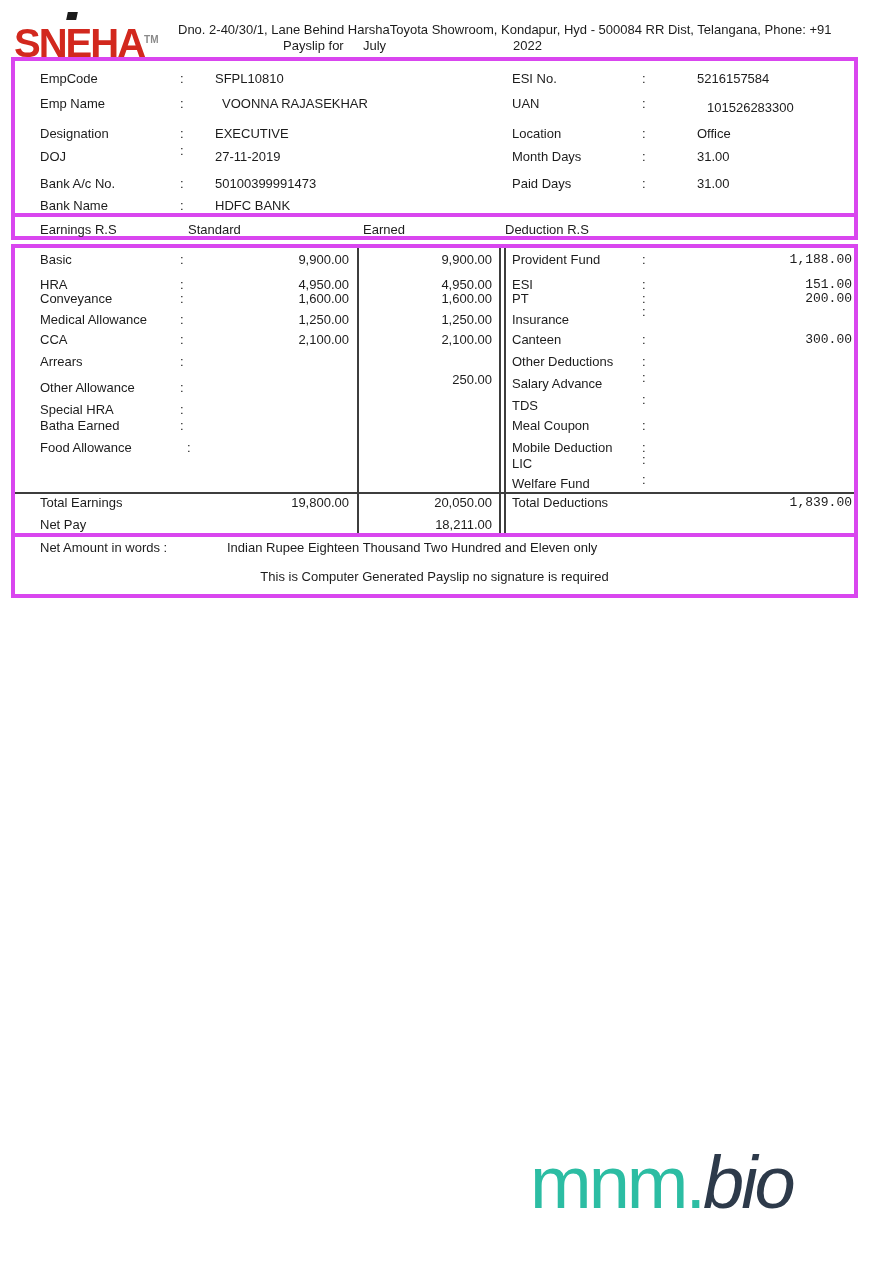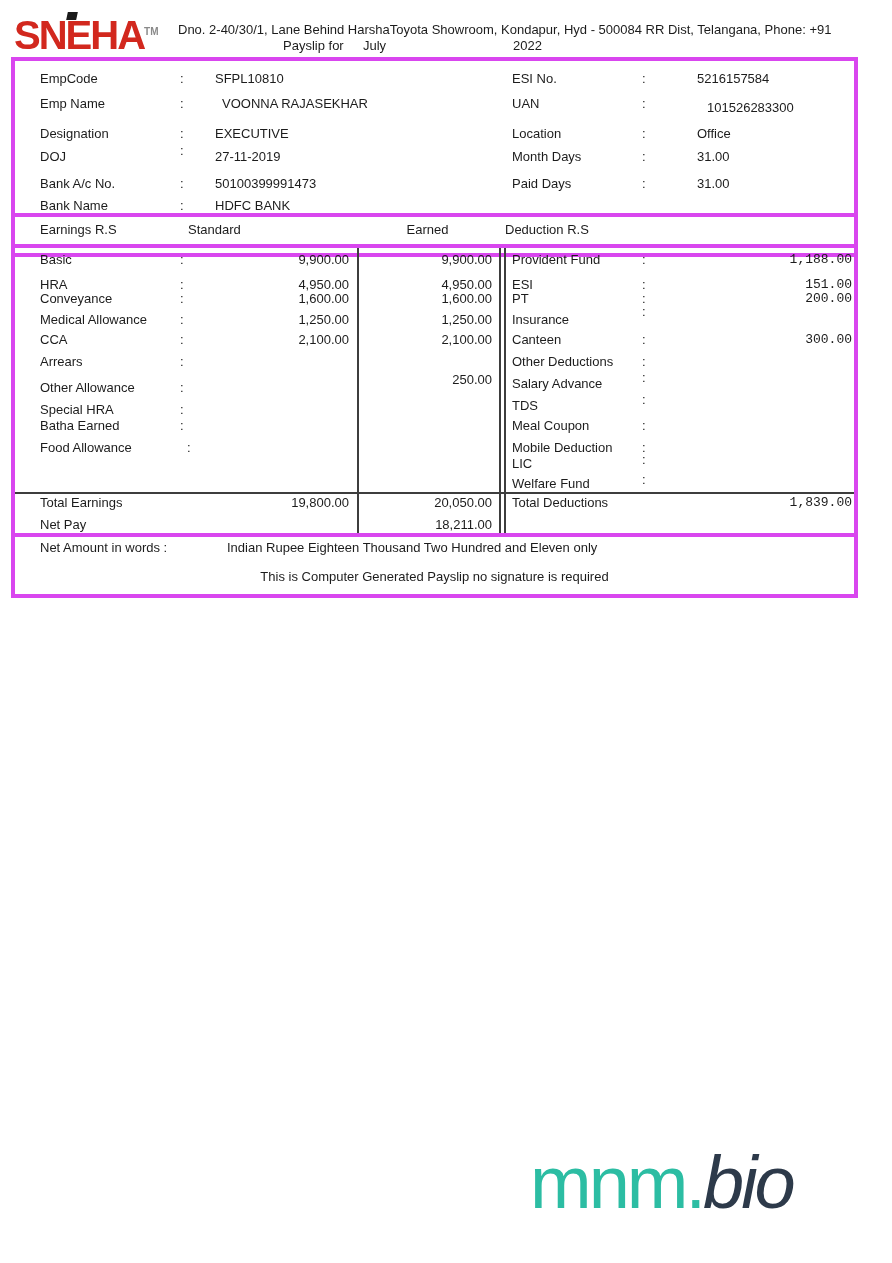--- a/index.html
+++ b/index.html
@@ -3,32 +3,32 @@
 <meta charset="utf-8">
 <style>
   * { margin:0; padding:0; box-sizing:border-box; }
   body { background:#ffffff; font-family:"Liberation Sans","DejaVu Sans",sans-serif; color:#1c1c1c; }
   .page { position:relative; width:892px; height:1263px; background:#fff; overflow:hidden; }
 
   .abs { position:absolute; white-space:nowrap; }
 
   
   .company-title { top:3px; left:0; width:892px; text-align:center; font-size:13px; }
-  .logo { top:11px; left:14px; font-size:40px; font-weight:bold; letter-spacing:-2px; color:#d2281e; line-height:42px; }
+  .logo { top:11px; left:14px; font-size:40px; font-weight:bold; letter-spacing:-2px; color:#d2281e; line-height:57px; }
   .logo-mark { position:absolute; top:1px; left:53px; width:10px; height:8px; background:#1a1a1a; transform:skewX(-12deg); }
   .logo-tm { font-size:10px; color:#8a8a8a; vertical-align:super; letter-spacing:0; font-weight:bold; }
   .address { top:22px; left:178px; font-size:13px; }
   .payslip-label { top:38px; left:283px; font-size:13px; }
   .payslip-month { top:38px; left:363px; font-size:13px; }
   .payslip-year  { top:38px; left:513px; font-size:13px; }
 
   
   .box { position:absolute; left:11px; width:847px; border:4px solid #d946ef; }
   .emp-box   { top:57px;  height:160px; }
-  .head-strip{ top:217px; height:40px; border-top:none; }
+  .head-strip{ top:217px; height:23px; border-top:none; }
   .main-box  { top:244px; height:293px; }
   .foot-box  { top:537px; height:61px; border-top:none; }
 
   .row { position:absolute; left:0; width:100%; height:14px; font-size:13px; line-height:14px; }
   .lbl  { position:absolute; left:25px; }
   .coln { position:absolute; left:165px; }
   .val  { position:absolute; left:200px; }
   .rlbl { position:absolute; left:497px; }
   .rcoln{ position:absolute; left:627px; }
   .rval { position:absolute; left:682px; }
@@ -40,21 +40,21 @@
   .dcoln{ position:absolute; left:627px; }
   .dval { position:absolute; left:638px; width:199px; text-align:right;font-family:Liberation Mono, monospace; }
   .ern.raised { top:-8px; }
 
   .vline  { position:absolute; top:0; bottom:0; width:2px; background:#3d3d3d; }
   .hline  { position:absolute; left:0; right:0; height:2px; background:#3d3d3d; }
 
   .strip-row { position:absolute; top:5px; left:0; width:100%; font-size:13px; }
   .strip-earnings { position:absolute; left:25px; }
   .strip-standard { position:absolute; left:173px; width:161px; text-align:left; }
-  .strip-earned   { position:absolute; left:348px; width:129px; text-align:center; }
+  .strip-earned   { position:absolute; left:348px; width:129px; }
   .strip-deduction{ position:absolute; left:490px; width:240px; text-align:left; }
 
   
   .words-label { position:absolute; top:3px; left:25px; font-size:13px; }
   .words-value { position:absolute; top:3px; left:212px; font-size:13px;text-align:right; }
   .gen-note    { position:absolute; top:32px; left:0; width:100%; text-align:center; font-size:13px; }
 
   
   .watermark { top:1143px; left:530px; font-size:74px; font-weight:normal; letter-spacing:-3px; line-height:80px; }
   .wm-bio { font-style:italic; }

